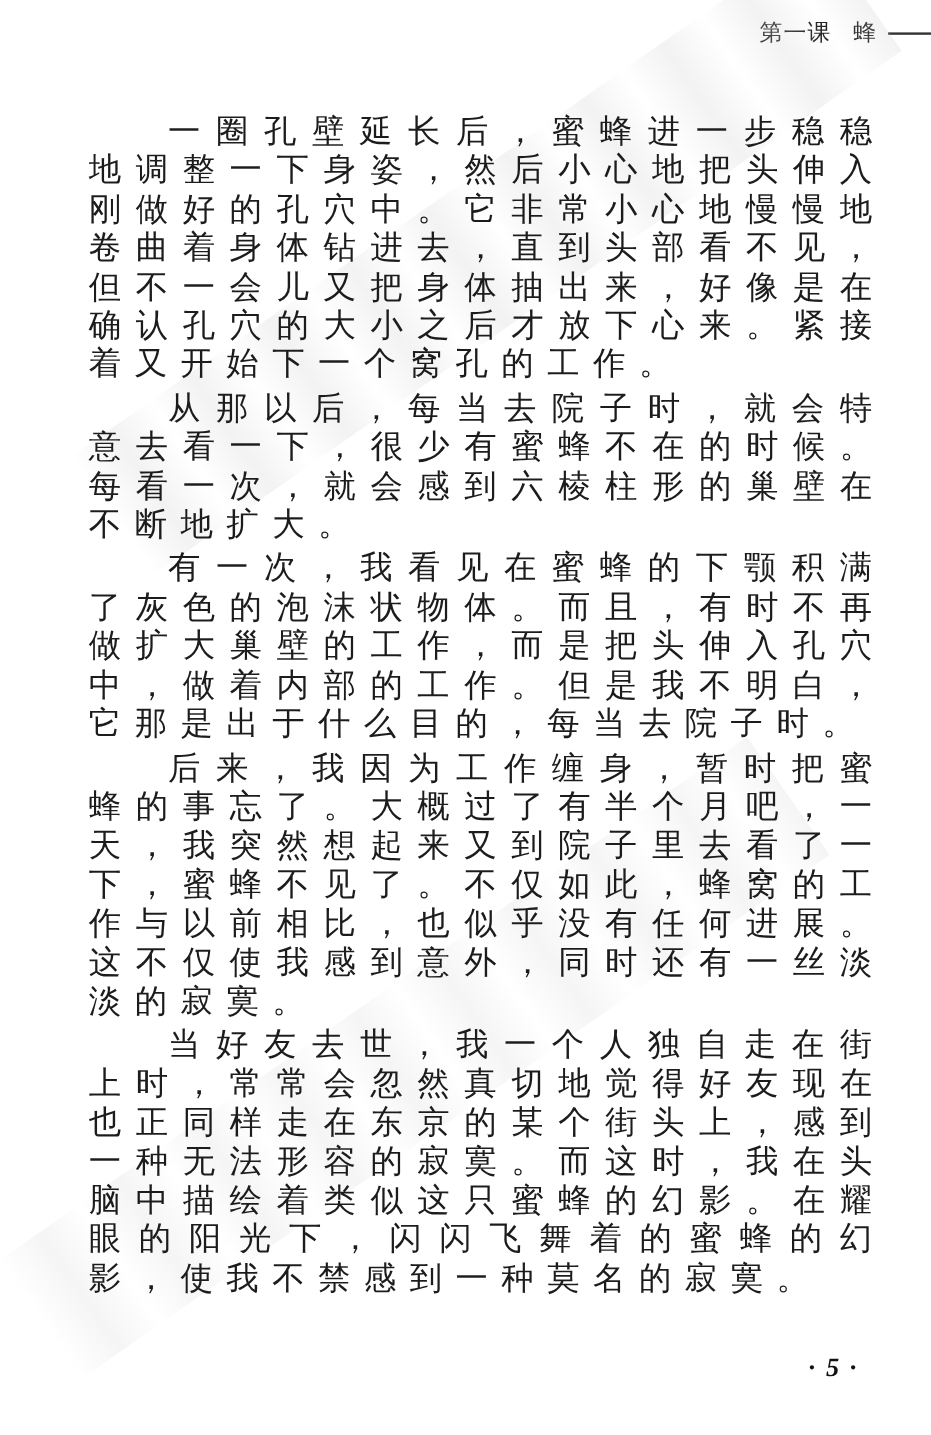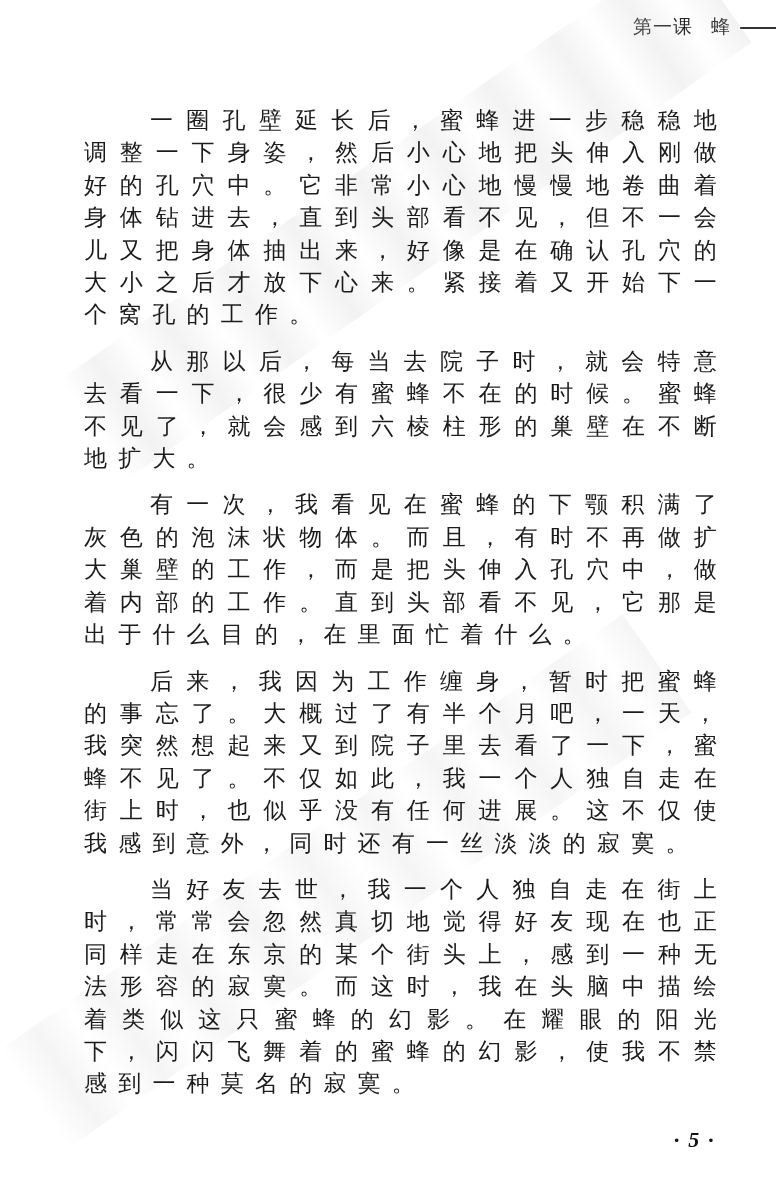--- a/index.html
+++ b/index.html
@@ -22,21 +22,21 @@
     position: absolute; left: 60px; top: 380px; width: 760px; height: 120px;
     transform: rotate(-35deg); transform-origin: left top;
     background: repeating-linear-gradient(90deg, rgba(200,200,200,0.0) 0px, rgba(205,205,205,0.25) 40px, rgba(200,200,200,0.0) 80px);
     pointer-events: none;
   }
   .watermark.wm2 { left: 0px; top: 1050px; opacity: 0.8; }
   .body-text {
     position: absolute; left: 70px; top: 90px; width: 672px;
   }
   .para {
-    margin: 14px; font-size: 23px; line-height: 32.4px; letter-spacing: 11.2px;
+    margin: 4px; font-size: 27px; line-height: 32.4px; letter-spacing: 11.2px;
     text-indent: 66px; text-align: justify; text-align-last: left;
     font-family: "DejaVu Serif", "Liberation Serif", serif; color: #1c1c1c;
     word-break: break-all;
   }
   .folio {
     position: absolute; left: 665px; top: 1127px; font-size: 22px; font-weight: bold; font-style: italic;
     font-family: "Liberation Serif", "DejaVu Serif", serif; color: #111;
   }
   .folio .dot { font-style: normal; font-weight: bold; margin: 0 8px; }
 </style>
@@ -46,20 +46,20 @@
 <div class="running-head">
   <div class="rh-text"><span>第一课</span><span class="gap"></span><span>蜂</span></div>
   <div class="rh-rule"></div>
 </div>
 
 <div class="watermark"></div>
 <div class="watermark wm2"></div>
 
 <div class="body-text">
   <p class="para">一圈孔壁延长后，蜜蜂进一步稳稳地调整一下身姿，然后小心地把头伸入刚做好的孔穴中。它非常小心地慢慢地卷曲着身体钻进去，直到头部看不见，但不一会儿又把身体抽出来，好像是在确认孔穴的大小之后才放下心来。紧接着又开始下一个窝孔的工作。</p>
-  <p class="para">从那以后，每当去院子时，就会特意去看一下，很少有蜜蜂不在的时候。蜜蜂不见了，就会感到六棱柱形的巢壁在不断地扩大。</p>
-  <p class="para">有一次，我看见在蜜蜂的下颚积满了灰色的泡沫状物体。而且，有时不再做扩大巢壁的工作，而是把头伸入孔穴中，做着内部的工作。直到头部看不见，它那是出于什么目的，在里面忙着什么。</p>
-  <p class="para">后来，我因为工作缠身，暂时把蜜蜂的事忘了。大概过了有半个月吧，一天，我突然想起来又到院子里去看了一下，蜜蜂不见了。不仅如此，我一个人独自走在街上时，也似乎没有任何进展。这不仅使我感到意外，同时还有一丝淡淡的寂寞。</p>
+  <p class="para">从那以后，每当去院子时，就会特意去看一下，很少有蜜蜂不在的时候。每看一次，就会感到六棱柱形的巢壁在不断地扩大。</p>
+  <p class="para">有一次，我看见在蜜蜂的下颚积满了灰色的泡沫状物体。而且，有时不再做扩大巢壁的工作，而是把头伸入孔穴中，做着内部的工作。但是我不明白，它那是出于什么目的，每当去院子时。</p>
+  <p class="para">后来，我因为工作缠身，暂时把蜜蜂的事忘了。大概过了有半个月吧，一天，我突然想起来又到院子里去看了一下，蜜蜂不见了。不仅如此，蜂窝的工作与以前相比，也似乎没有任何进展。这不仅使我感到意外，同时还有一丝淡淡的寂寞。</p>
   <p class="para">当好友去世，我一个人独自走在街上时，常常会忽然真切地觉得好友现在也正同样走在东京的某个街头上，感到一种无法形容的寂寞。而这时，我在头脑中描绘着类似这只蜜蜂的幻影。在耀眼的阳光下，闪闪飞舞着的蜜蜂的幻影，使我不禁感到一种莫名的寂寞。</p>
 
 </div>
 
 <div class="folio"><span class="dot">·</span><span>5</span><span class="dot">·</span></div>
 
 </body></html>

